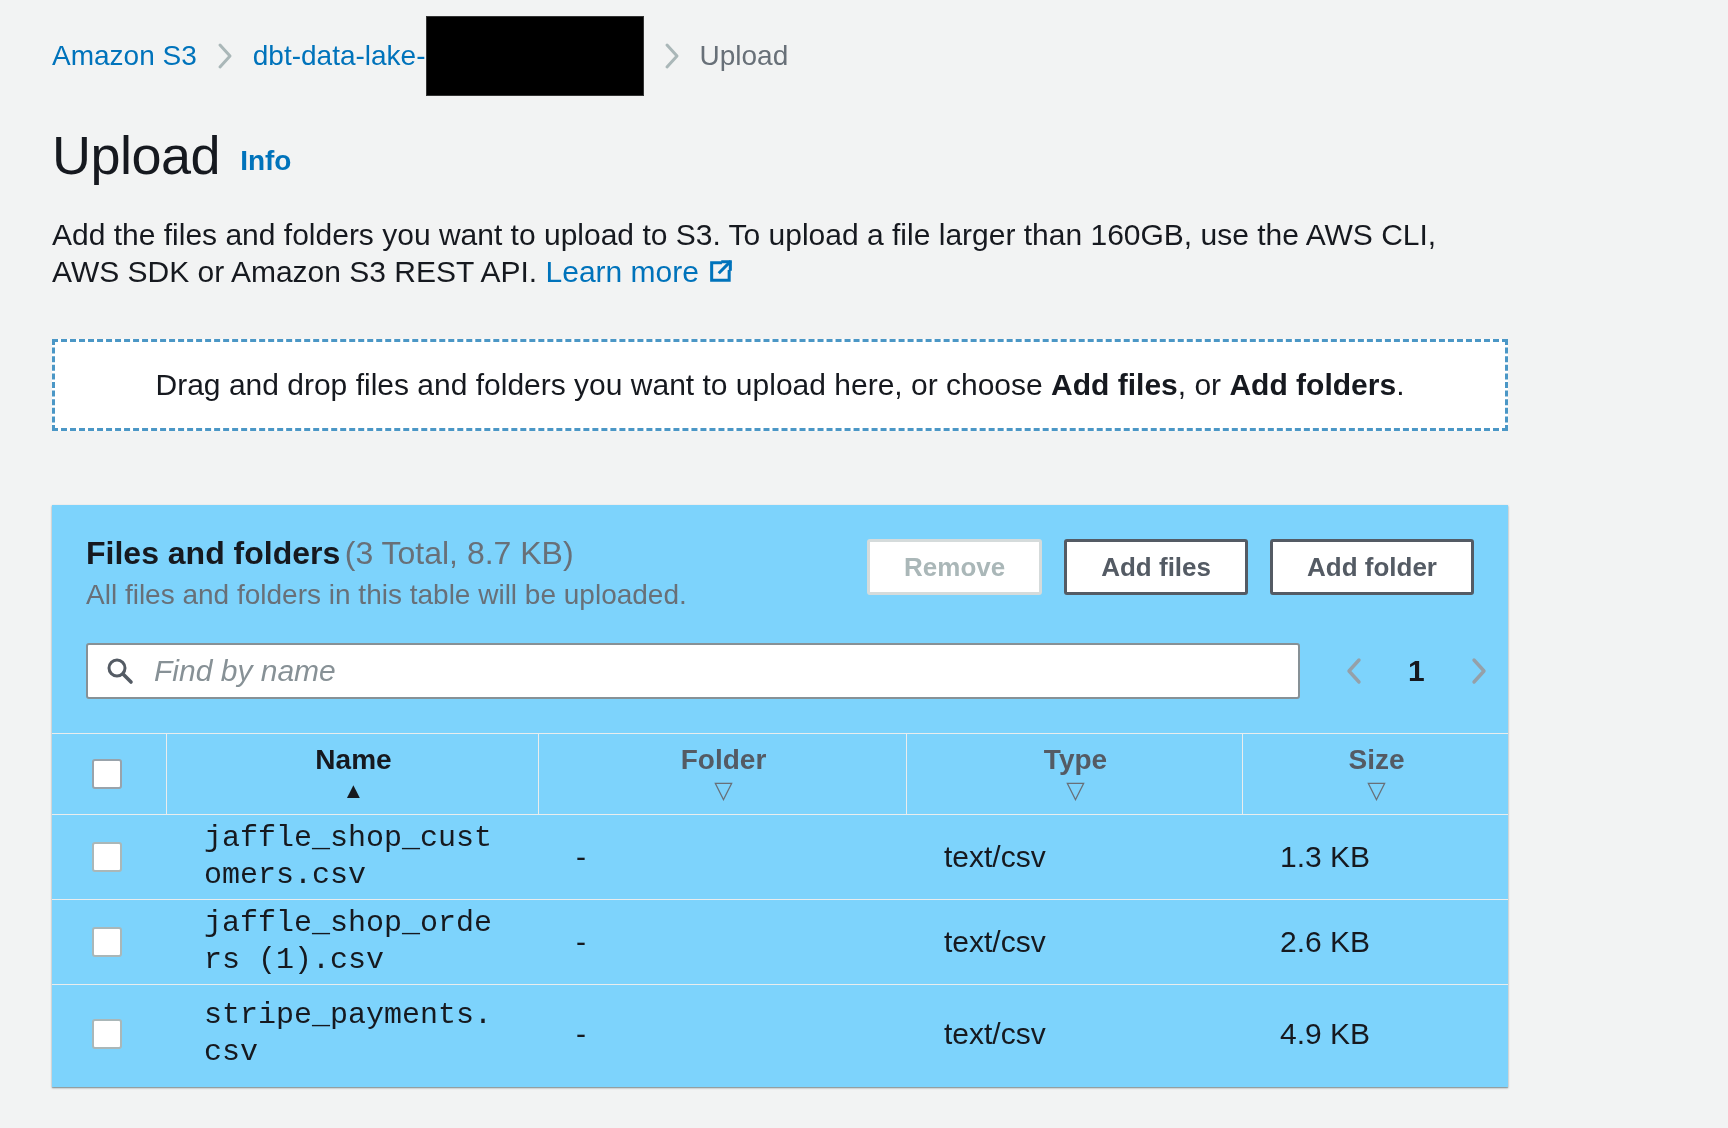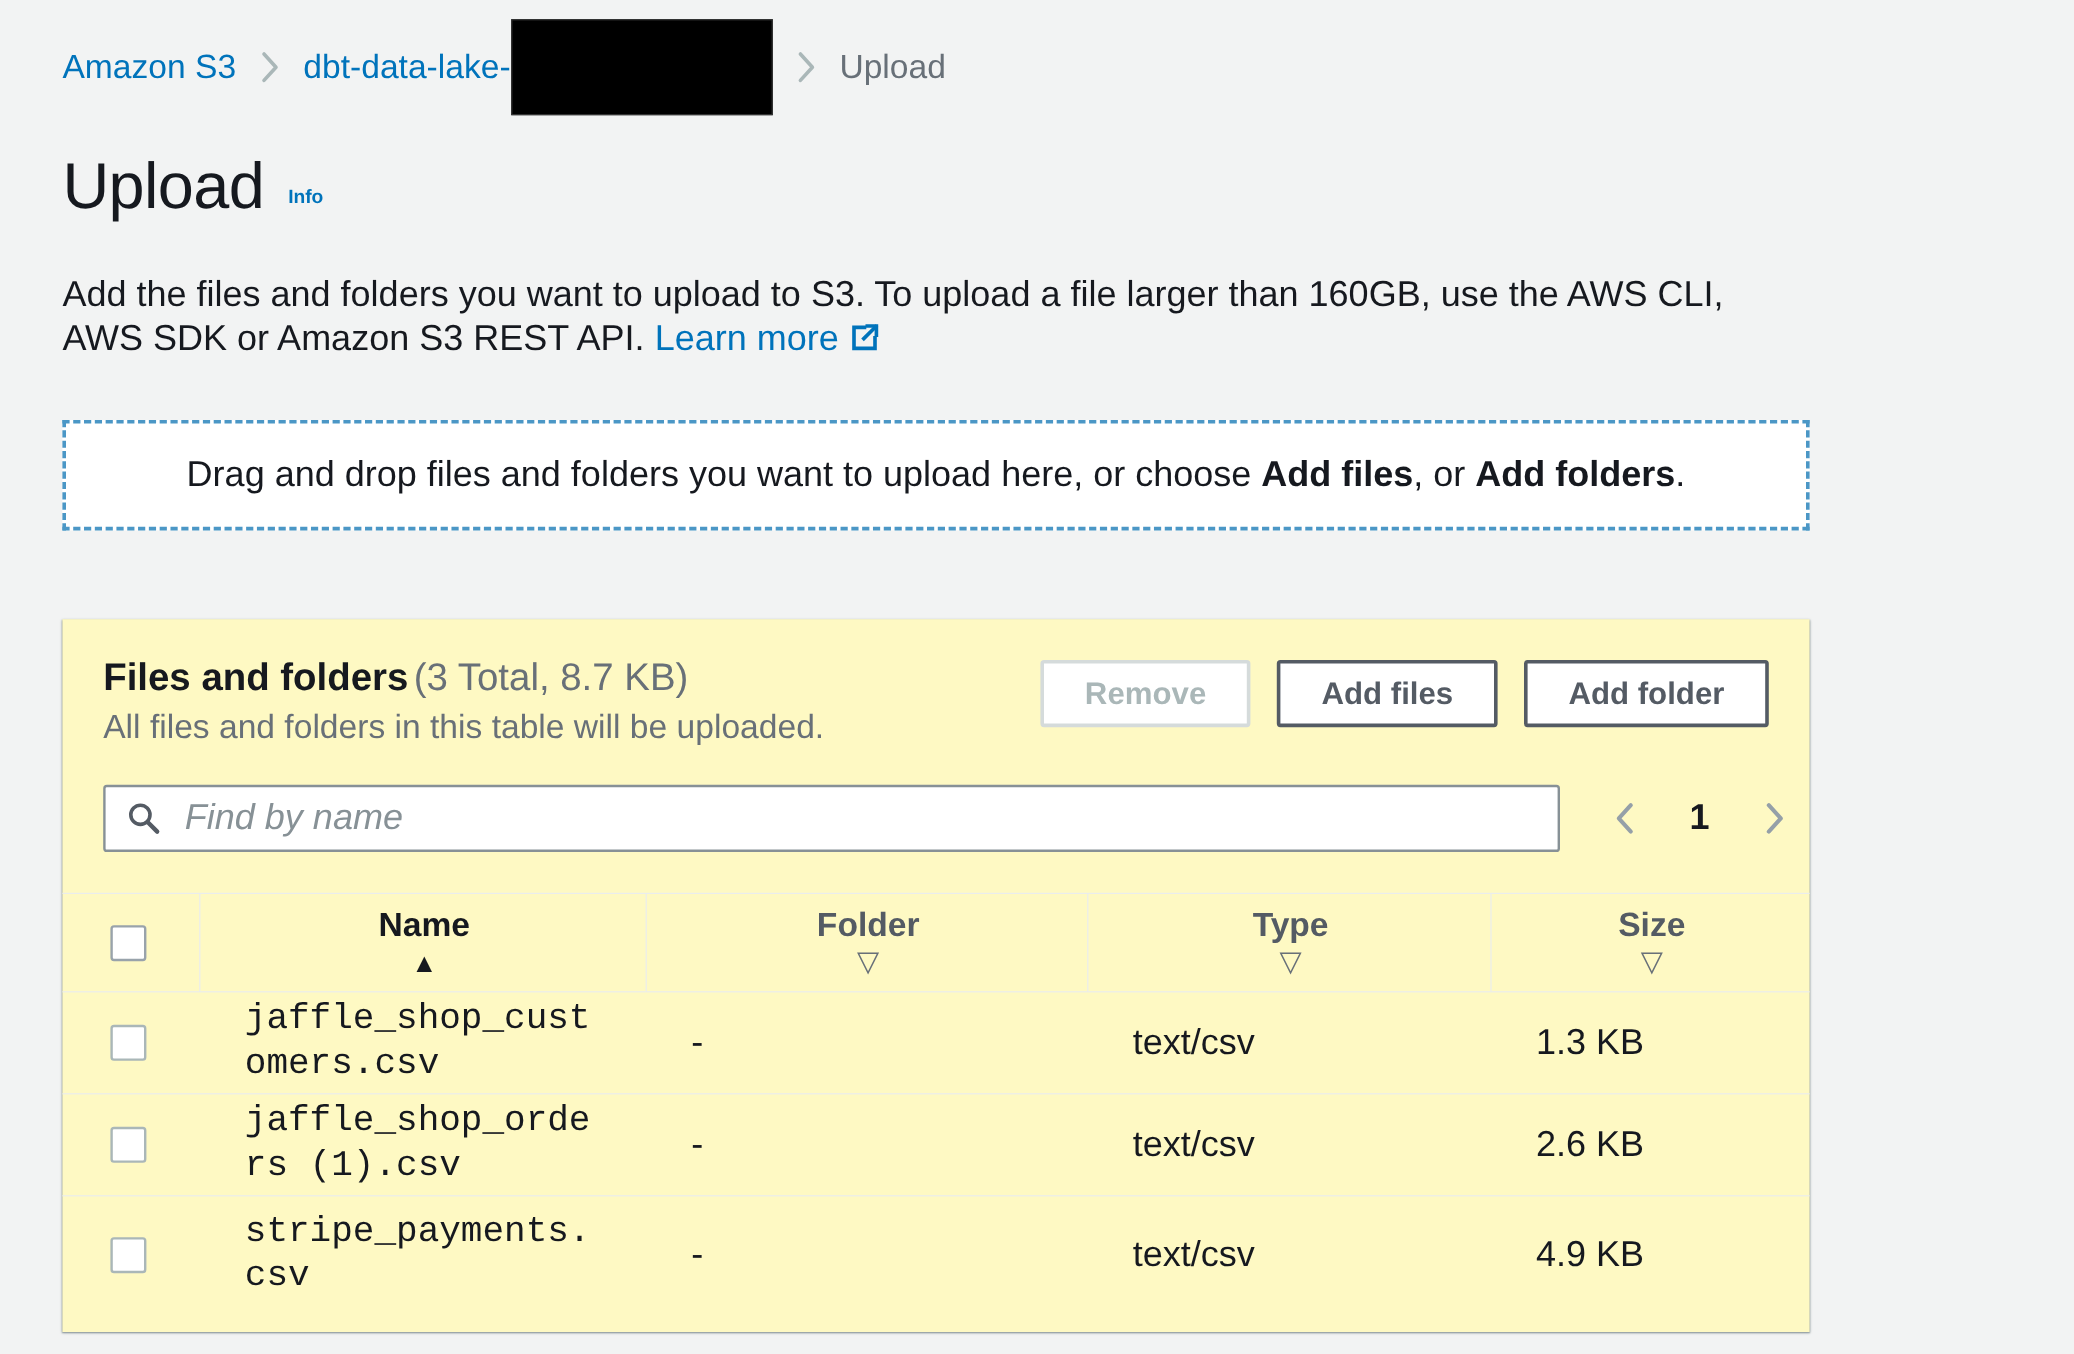--- a/index.html
+++ b/index.html
@@ -14,41 +14,41 @@
   
   .breadcrumb { display:flex; align-items:center; height:80px; margin-top:16px; font-size:28px; }
   .crumb-link { color:#0073bb; text-decoration:none; cursor:pointer; }
   .crumb-current { color:#687078; }
   .crumb-sep { margin:0 20px; display:flex; align-items:center; }
   .redacted-box { width:218px; height:80px; background:#000; border:1px solid #333; flex:0 0 auto; }
 
   
   .title-row { margin-top:28px; display:flex; align-items:baseline; }
   .page-title { font-size:54px; font-weight:400; color:#16191f; letter-spacing:-0.5px; }
-  .info-link { margin-left:20px; font-size:16px; font-weight:700; color:#0073bb; text-decoration:none; cursor:pointer; position:relative; top:-4px; }
-
-  
-  .page-desc { margin-top:41px; font-size:30px; line-height:37px; color:#16191f; max-width:1460px; }
+  .info-link { margin-left:20px; font-size:28px; font-weight:700; color:#0073bb; text-decoration:none; cursor:pointer; position:relative; top:-4px; }
+
+  
+  .page-desc { margin-top:30px; font-size:30px; line-height:37px; color:#16191f; max-width:1460px; }
   .learn-more { color:#0073bb; text-decoration:none; cursor:pointer; }
   .ext-icon { display:inline-block; vertical-align:-3px; margin-left:8px; }
 
   
   .dropzone {
     margin-top:46px; height:92px; background:#fff;
     border:3px dashed #4b97c6;
     display:flex; align-items:center; justify-content:center;
     font-size:30px; color:#16191f; cursor:pointer;
   }
   .dz-bold { font-weight:700; }
 
   
   .card {
-    margin-top:74px; background:#fef9c3;
+    margin-top:74px; background:#7dd3fc;
     box-shadow:0 1px 2px 0 rgba(0,28,36,0.35), 0 1px 1px 0 rgba(0,28,36,0.2);
-    padding:30px 0 15px 0;
+    padding:30px 0 4px 0;
   }
   .card-header { display:flex; justify-content:space-between; align-items:flex-start; padding:0 34px; }
   .panel-title { font-size:32px; font-weight:700; color:#16191f; }
   .panel-count { font-size:32px; font-weight:400; color:#687078; }
   .panel-subtitle { margin-top:7px; font-size:28px; color:#687078; }
   .btn-group { display:flex; gap:22px; margin-top:4px; }
   .btn {
     height:56px; padding:0 34px; font-size:26px; font-weight:700;
     font-family:inherit; background:#fff; border-radius:3px; cursor:pointer;
     border:3px solid #545b64; color:#545b64; white-space:nowrap;

